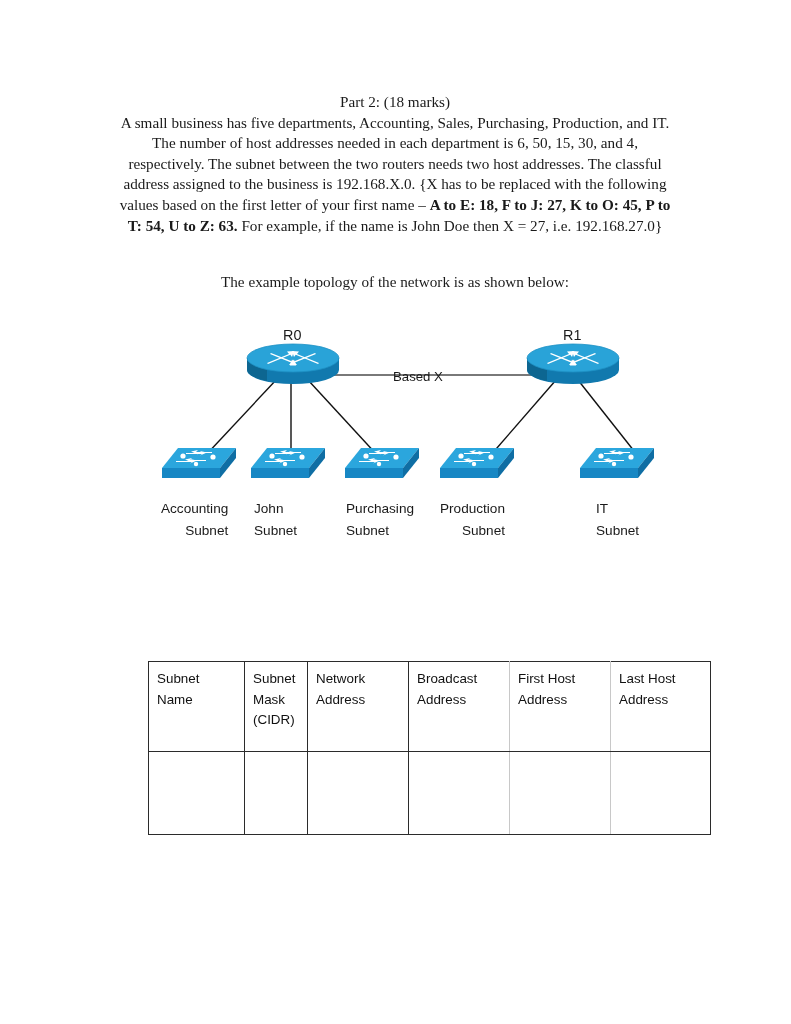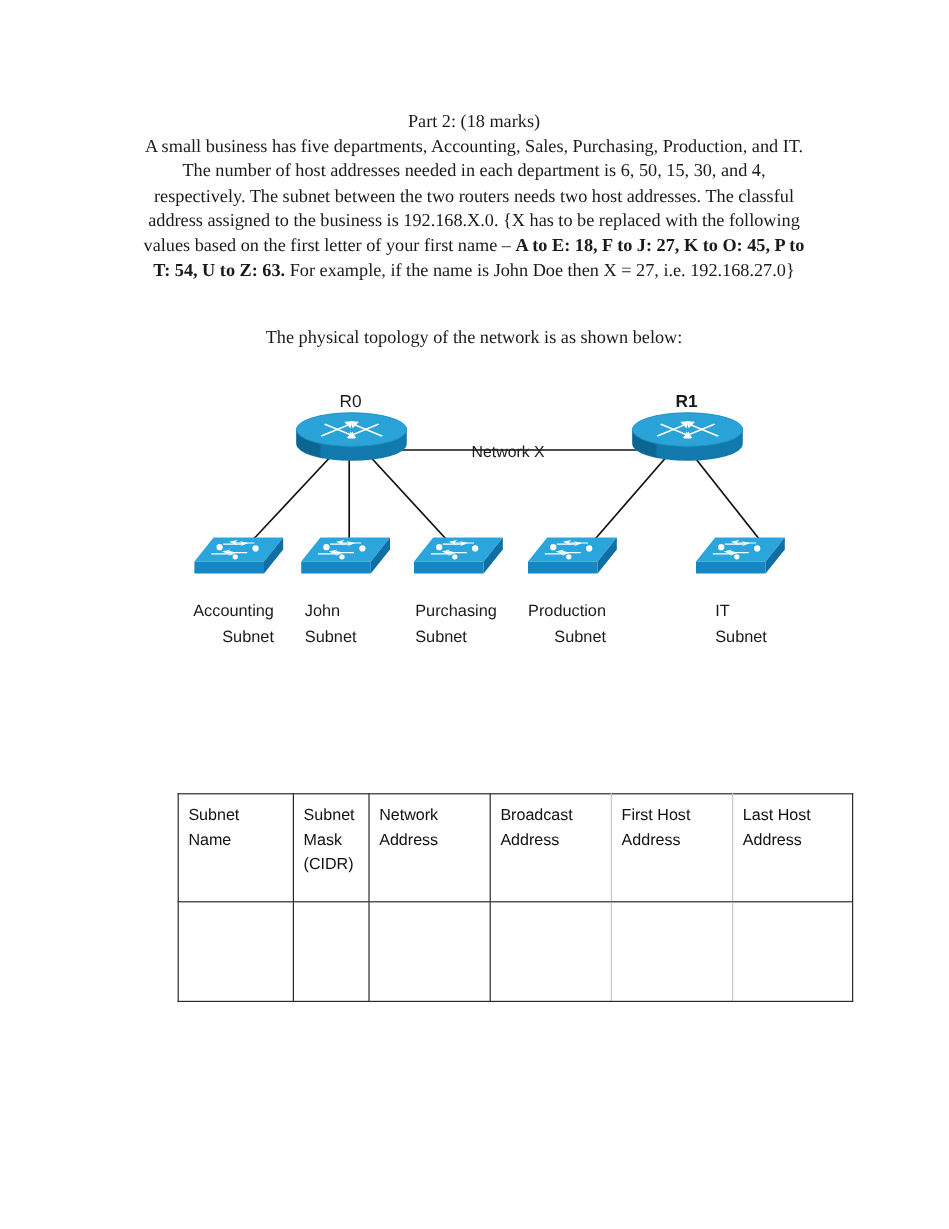--- a/index.html
+++ b/index.html
@@ -107,21 +107,21 @@
 </head>
 <body>
 
 <div class="page">
 
   <div class="para" id="para-intro">
     <span>Part 2: (18 marks)</span><br>
     <span><span>A small business has five departments, Accounting, Sales, Purchasing, Production, and IT. The number of host addresses needed in each department is 6, 50, 15, 30, and 4, respectively. The subnet between the two routers needs two host addresses. The classful address assigned to the business is 192.168.X.0. {X has to be replaced with the following values based on the first letter of your first name – </span><b>A to E: 18, F to J: 27, K to O: 45, P to T: 54, U to Z: 63.</b><span>  For example, if the name is John Doe then X = 27, i.e. 192.168.27.0}</span></span>
   </div>
 
-  <div class="para" id="para-topology">The physical topology of the network is as shown below:</div>
+  <div class="para" id="para-topology">The example topology of the network is as shown below:</div>
 
   <div id="diagram">
 
     <svg width="791" height="245" viewBox="0 0 791 245">
       <defs>
 
         <g id="router-icon">
 
           <path d="M0,14 L0,26 A46,14 0 0 0 92,26 L92,14 Z" fill="#1179ae"></path>
           <path d="M0,14 L0,26 A46,14 0 0 0 20,37 L20,24 Z" fill="#0d6691"></path>
@@ -188,23 +188,23 @@
         </g>
       <g transform="translate(440,130)">
           <use href="#switch-icon"></use>
         </g>
       <g transform="translate(580,130)">
           <use href="#switch-icon"></use>
         </g>
     </svg>
 
     <div class="diagram-label router-label" style="left:283px; top:6px;text-align:center;">R0</div>
-    <div class="diagram-label router-label" style="left:563px; top:6px;font-weight:bold;">R1</div>
-
-    <div class="diagram-label subnet-link-label" style="position:absolute; left:393px; top:48px;">Network X</div>
+    <div class="diagram-label router-label" style="left:563px; top:6px;">R1</div>
+
+    <div class="diagram-label subnet-link-label" style="position:absolute; left:393px; top:48px;">Based X</div>
 
     <div class="diagram-label" style="left:161px; top:180px;text-align:right;">
       <span>Accounting</span><br>
       <span>Subnet</span>
     </div>
     <div class="diagram-label" style="left:254px; top:180px;">
       <span>John</span><br>
       <span>Subnet</span>
     </div>
     <div class="diagram-label" style="left:346px; top:180px;">

